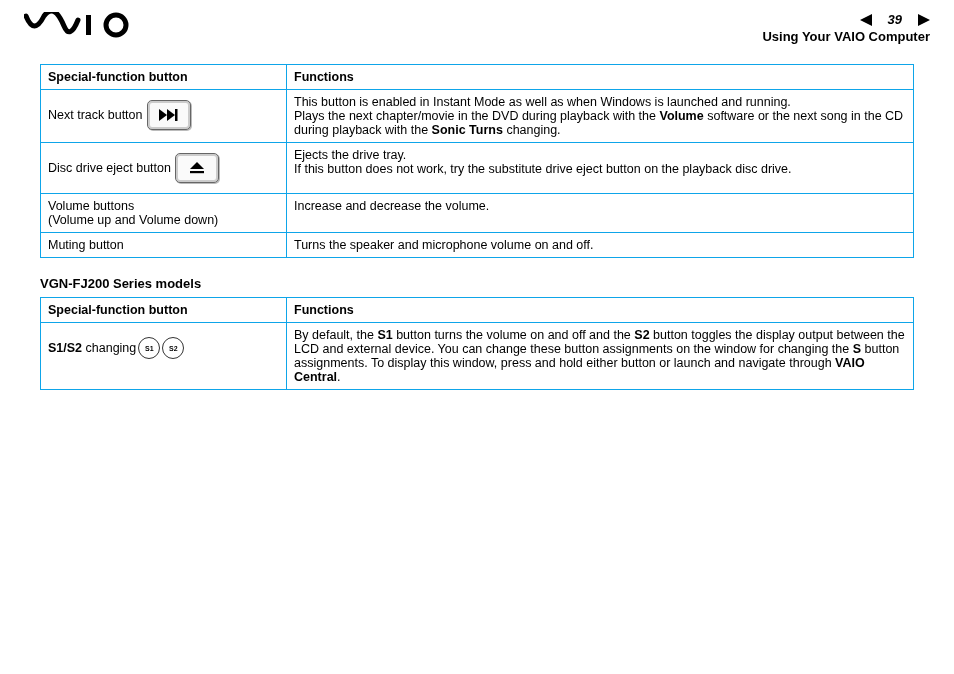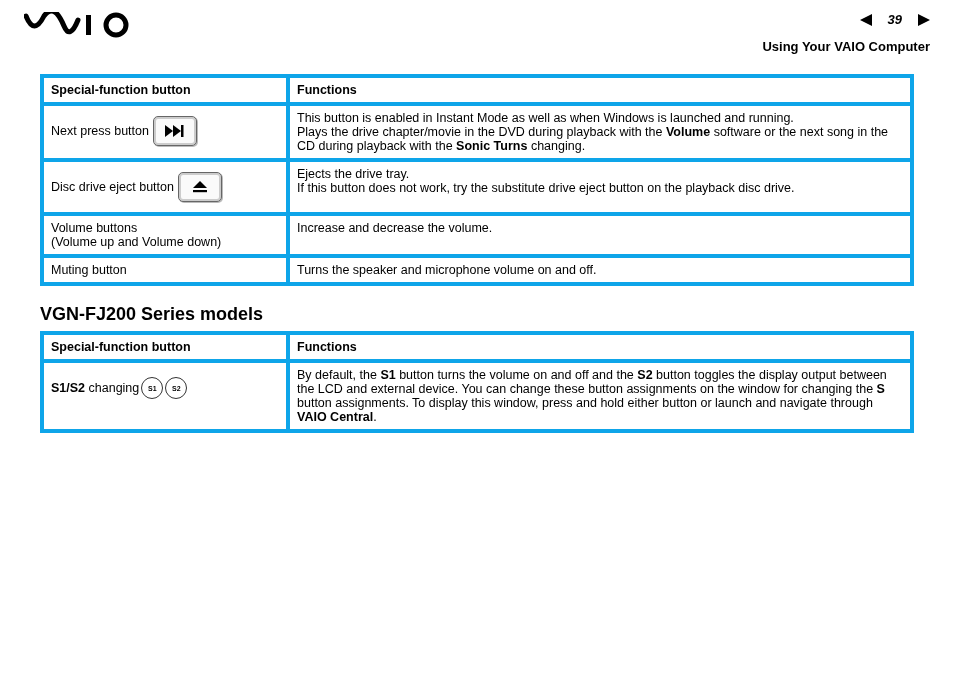--- a/index.html
+++ b/index.html
@@ -36,34 +36,34 @@
   .nav-arrow {
     display: inline-flex;
     align-items: center;
     justify-content: center;
     width: 22px;
     height: 14px;
   }
   .nav-arrow svg { display:block; }
   .section-title {
     font-weight: bold;
-    margin-top: 12px;
+    margin-top: 2px;
     text-align: right;
   }
   .content {
     padding: 14px 40px 0 40px;
   }
   table.func {
     width: 100%;
     border-collapse: collapse;
     border: 1.5px solid #000;
     font-size: 12.5px;
   }
   table.func th, table.func td {
-    border: 4px solid #0ea5e9;
+    border: 1px solid #0ea5e9;
     padding: 5px 7px;
     text-align: left;
     vertical-align: top;
   }
   table.func th {
     font-weight: bold;
     background: #fff;
   }
   .col-btn { width: 246px; }
   .btn-key {
@@ -96,21 +96,21 @@
     vertical-align: middle;
     margin-left: 2px;
   }
   .label-cell {
     display: flex;
     align-items: center;
     min-height: 40px;
   }
   .label-cell.plain { min-height: auto; }
   h2.series {
-    font-size: 18px;
+    font-size: 13px;
     font-weight: bold;
     margin: 18px 0 6px 0;
   }
   b { font-weight: bold; }
 </style>
 </head>
 <body>
 
 <div class="header">
   <div class="logo">
@@ -147,33 +147,33 @@
       </colgroup>
     <tbody>
         <tr>
       <th>Special-function button</th>
       <th>Functions</th>
     </tr>
 
     <tr>
       <td>
         <div class="label-cell">
-          <span>Next press button</span>
+          <span>Next track button</span>
           <span class="btn-key">
             <svg width="20" height="12" viewBox="0 0 20 12">
               <polygon points="0,0 8,6 0,12" fill="#000"></polygon>
               <polygon points="8,0 16,6 8,12" fill="#000"></polygon>
               <rect x="16" y="0" width="2.5" height="12" fill="#000"></rect>
             </svg>
           </span>
         </div>
       </td>
       <td>
         <span>This button is enabled in Instant Mode as well as when Windows is launched and running.</span><br>
-        <span>Plays the drive chapter/movie in the DVD during playback with the </span><b>Volume</b><span> software or the next song in the CD during playback with the </span><b>Sonic Turns</b><span> changing.</span>
+        <span>Plays the next chapter/movie in the DVD during playback with the </span><b>Volume</b><span> software or the next song in the CD during playback with the </span><b>Sonic Turns</b><span> changing.</span>
       </td>
     </tr>
 
     <tr>
       <td>
         <div class="label-cell">
           <span>Disc drive eject button</span>
           <span class="btn-key">
             <svg width="14" height="12" viewBox="0 0 14 12">
               <polygon points="7,0 14,7 0,7" fill="#000"></polygon>

